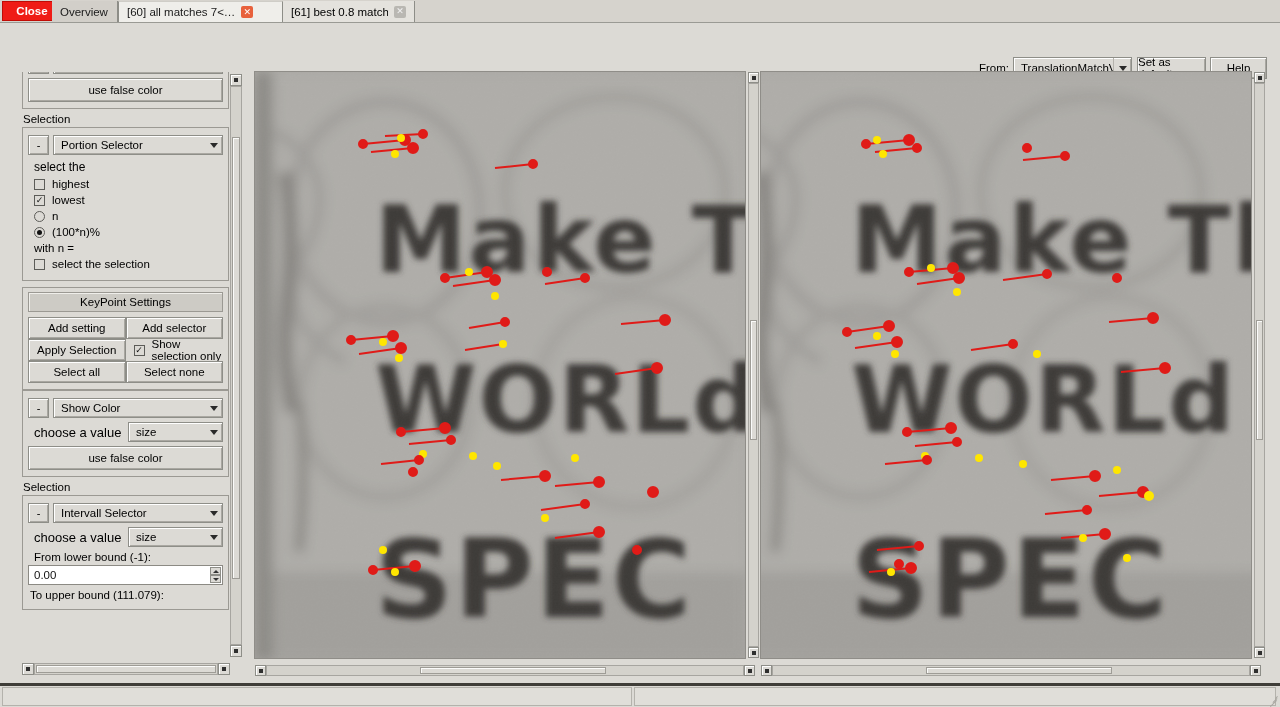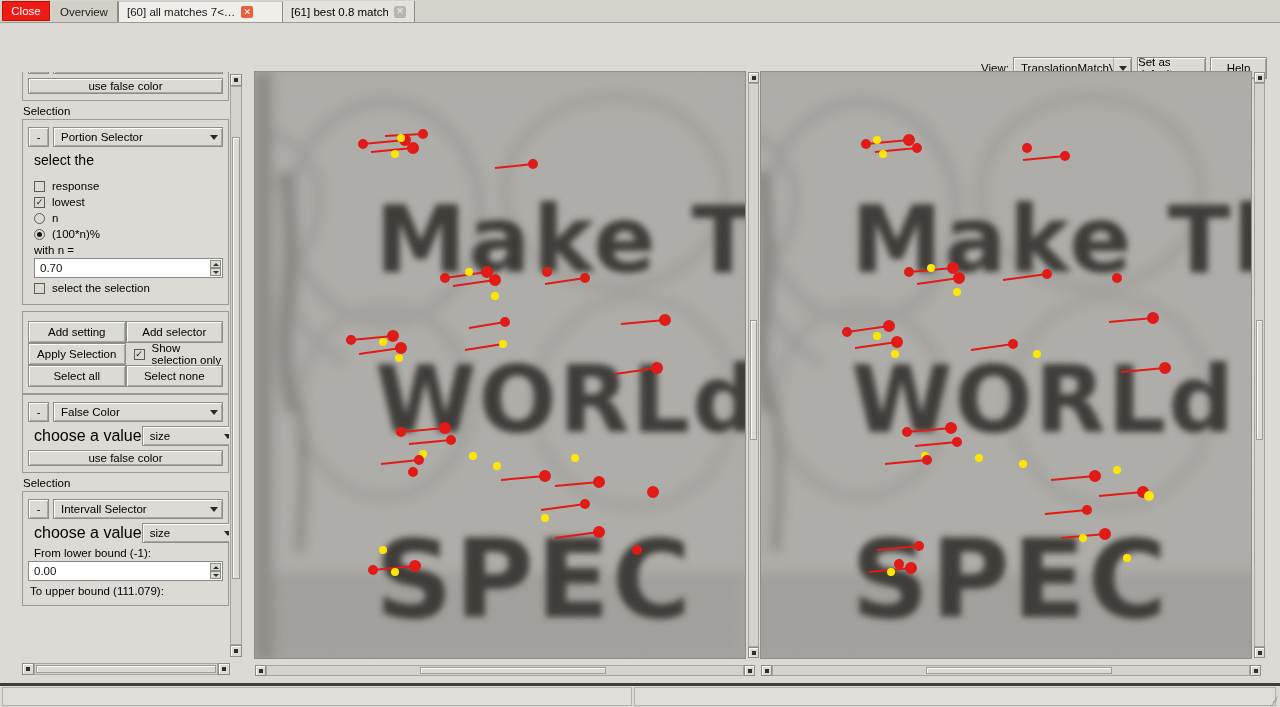--- a/index.html
+++ b/index.html
@@ -8,23 +8,23 @@
     background:#dcdad5;
     font-family:"Liberation Sans", sans-serif;
     font-size:11.5px;color:#000;
     -webkit-font-smoothing:antialiased;
   }
   .app{position:relative;width:1280px;height:707px;}
 
   
   .tabbar{position:absolute;left:0;top:0;width:1280px;height:23px;
     background:#d6d3cd;border-bottom:1px solid #9a9a94;box-sizing:border-box;}
-  .closebtn{position:absolute;left:2px;top:1px;width:48px;height:20px;
+  .closebtn{position:absolute;left:2px;top:1px;width:60px;height:20px;
     background:#ef1c16;color:#fff;font-size:11.5px;display:flex;align-items:center;
-    justify-content:center;border:1px solid #c00c06;box-sizing:border-box;cursor:pointer;}
+    justify-content:center;border:1px solid #c00c06;box-sizing:border-box;cursor:pointer;font-weight:bold;}
   .tab{position:absolute;top:1px;height:21px;display:flex;align-items:center;
     padding:0 8px;box-sizing:border-box;font-size:11.5px;white-space:nowrap;cursor:pointer;}
   .tab.inactive{background:#d2cfc9;border-right:1px solid #8d8d87;color:#1a1a1a;}
   .tab.active{background:#efeeea;border-left:1px solid #8d8d87;border-right:1px solid #8d8d87;
     border-top:1px solid #cfcdc7;color:#1a1a1a;}
   .tab.semi{background:#e4e2dd;border-right:1px solid #8d8d87;}
   #tab-overview{left:52px;width:66px;}
   #tab-60{left:118px;width:165px;}
   #tab-61{left:283px;width:132px;}
   .tabclose{width:12px;height:12px;margin-left:6px;display:inline-flex;align-items:center;
@@ -61,25 +61,25 @@
     padding:4px 5px 6px 5px;}
   .row{display:flex;align-items:center;margin:3px 0;}
   .minus{width:21px;height:20px;border:1px solid #8e8e88;background:#dcdad5;box-sizing:border-box;
     display:flex;align-items:center;justify-content:center;font-size:11px;cursor:pointer;
     box-shadow:inset 1px 1px 0 #fefefe, inset -1px -1px 0 #a9a7a1;}
   .combo-inline{flex:1;margin-left:4px;height:20px;position:relative;background:#dcdad5;
     border:1px solid #8e8e88;box-sizing:border-box;display:flex;align-items:center;cursor:pointer;
     box-shadow:inset 1px 1px 0 #fff, inset -1px -1px 0 #aaa8a2;gap:38px;}
   .combo-inline .txt{flex:1;padding-left:7px;font-size:11.5px;}
   .combo-inline .arrowbox{width:16px;height:100%;display:flex;align-items:center;justify-content:center;}
-  .wide-btn{width:100%;height:16px;border:1px solid #8e8e88;background:#dcdad5;box-sizing:border-box;
+  .wide-btn{width:100%;height:24px;border:1px solid #8e8e88;background:#dcdad5;box-sizing:border-box;
     display:flex;align-items:center;justify-content:center;font-size:11.5px;cursor:pointer;
     box-shadow:inset 1px 1px 0 #fefefe, inset -1px -1px 0 #a9a7a1;margin-top:4px;}
   .sectionlabel{font-size:11.5px;padding:4px 16px 2px 1px;}
-  .hint{font-size:14px;margin:5px 0 12px 6px;}
+  .hint{font-size:12px;margin:5px 0 4px 6px;}
   .optrow{display:flex;align-items:center;margin:4px 0 4px 6px;font-size:11.5px;cursor:pointer;}
   .chk{width:11px;height:11px;border:1px solid #5c5c58;background:#dcdad5;margin-right:7px;
     box-sizing:border-box;display:flex;align-items:center;justify-content:center;font-size:9px;
     line-height:1;color:#111;flex:0 0 auto;}
   .rad{width:11px;height:11px;border:1px solid #5c5c58;background:#dcdad5;margin-right:7px;
     border-radius:50%;box-sizing:border-box;display:flex;align-items:center;justify-content:center;flex:0 0 auto;}
   .rad .dot{width:5px;height:5px;border-radius:50%;background:#111;}
   .lbl-small{font-size:11.5px;margin:4px 0 2px 6px;}
   .spinwrap{position:relative;margin:2px 0 2px 6px;height:20px;}
   .spin-input{width:100%;height:20px;background:#fff;border:1px solid #8c8a84;box-sizing:border-box;
@@ -94,21 +94,21 @@
     border-top:3px solid #333;}
   .kp-header{height:20px;background:#cdcbc5;border:1px solid #9b9993;box-sizing:border-box;
     display:flex;align-items:center;justify-content:center;font-size:11.5px;cursor:pointer;
     box-shadow:inset 1px 1px 0 #efeeea;}
   .btngrid{display:flex;flex-wrap:wrap;margin-top:5px;}
   .gbtn{width:50%;height:22px;box-sizing:border-box;border:1px solid #8e8e88;background:#dcdad5;
     display:flex;align-items:center;justify-content:center;font-size:11.5px;cursor:pointer;
     box-shadow:inset 1px 1px 0 #fefefe, inset -1px -1px 0 #a9a7a1;}
   .gcell{width:50%;height:22px;box-sizing:border-box;display:flex;align-items:center;
     padding-left:8px;font-size:11.5px;}
-  .inline-lbl{font-size:16px;flex:0 0 auto;margin-left:6px;}
+  .inline-lbl{font-size:13px;flex:0 0 auto;margin-left:6px;}
   .row-val{display:flex;align-items:center;margin:4px 0;}
   .row-val .combo-inline{flex:0 0 95px;margin-left:auto;}
 
   
   .vscroll{position:absolute;background:#d4d2cc;border:1px solid #a7a5a0;box-sizing:border-box;}
   .vscroll .thumb{position:absolute;left:1px;right:1px;background:#dcdad5;border:1px solid #9e9c96;
     box-sizing:border-box;box-shadow:inset 1px 1px 0 #fbfbfa;}
   .sb-arrow{position:absolute;background:#dcdad5;border:1px solid #8e8e88;box-sizing:border-box;
     display:flex;align-items:center;justify-content:center;cursor:pointer;
     box-shadow:inset 1px 1px 0 #fefefe;}
@@ -152,21 +152,21 @@
       <span class="tabclose hot">✕</span>
     </div>
 
     <div class="tab semi" id="tab-61">
       <span class="tablabel">[61] best 0.8 match…</span>
       <span class="tabclose cold">✕</span>
     </div>
   </div>
 
   <div class="toolbar">
-    <div class="tb-view-label">View:</div>
+    <div class="tb-view-label">From:</div>
 
     <div class="combo" id="view-combo">
       <span class="txt">TranslationMatchView</span>
       <span class="arrowbox">
           <i class="caret"></i>
         </span>
     </div>
 
     <div class="btn" id="set-default-btn">Set as default</div>
     <div class="btn" id="help-btn">Help</div>
@@ -197,76 +197,66 @@
               <span class="arrowbox">
                   <i class="caret"></i>
                 </span>
             </div>
           </div>
 
           <div class="hint">select the</div>
 
           <div class="optrow">
             <span class="chk"></span>
-            <span>response</span>
+            <span>highest</span>
           </div>
           <div class="optrow">
             <span class="chk">✓</span>
             <span>lowest</span>
           </div>
           <div class="optrow">
             <span class="rad"></span>
             <span>n</span>
           </div>
           <div class="optrow">
             <span class="rad">
                 <i class="dot"></i>
               </span>
             <span>(100*n)%</span>
           </div>
 
           <div class="lbl-small">with n =</div>
-          <div class="spinwrap">
-            <div class="spin-input">0.70</div>
-            <div class="spinbtns">
-              <div>
-                  <i class="tri-up"></i>
-                </div>
-              <div>
-                  <i class="tri-dn"></i>
-                </div>
-            </div>
-          </div>
 
           <div class="optrow">
             <span class="chk"></span>
             <span>select the selection</span>
           </div>
         </div>
 
         <div style="height:6px"></div>
         <div class="grp">
+          <div class="kp-header">KeyPoint Settings</div>
           <div class="btngrid">
             <div class="gbtn">Add setting</div>
             <div class="gbtn">Add selector</div>
             <div class="gbtn">Apply Selection</div>
             <div class="gcell">
               <span class="chk">✓</span>
               <span>Show selection only</span>
             </div>
             <div class="gbtn">Select all</div>
             <div class="gbtn">Select none</div>
           </div>
         </div>
 
         <div class="grp">
           <div class="row">
             <div class="minus">-</div>
             <div class="combo-inline">
-              <span class="txt">False Color</span>
+              <span class="txt">Show Color</span>
               <span class="arrowbox">
                   <i class="caret"></i>
                 </span>
             </div>
           </div>
           <div class="row-val">
             <span class="inline-lbl">choose a value</span>
             <div class="combo-inline">
               <span class="txt">size</span>
               <span class="arrowbox">

